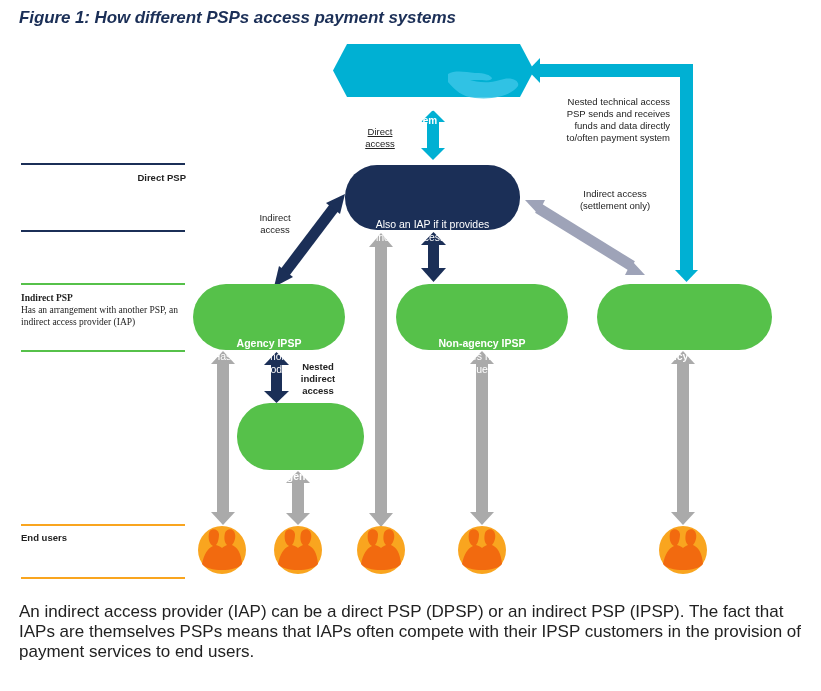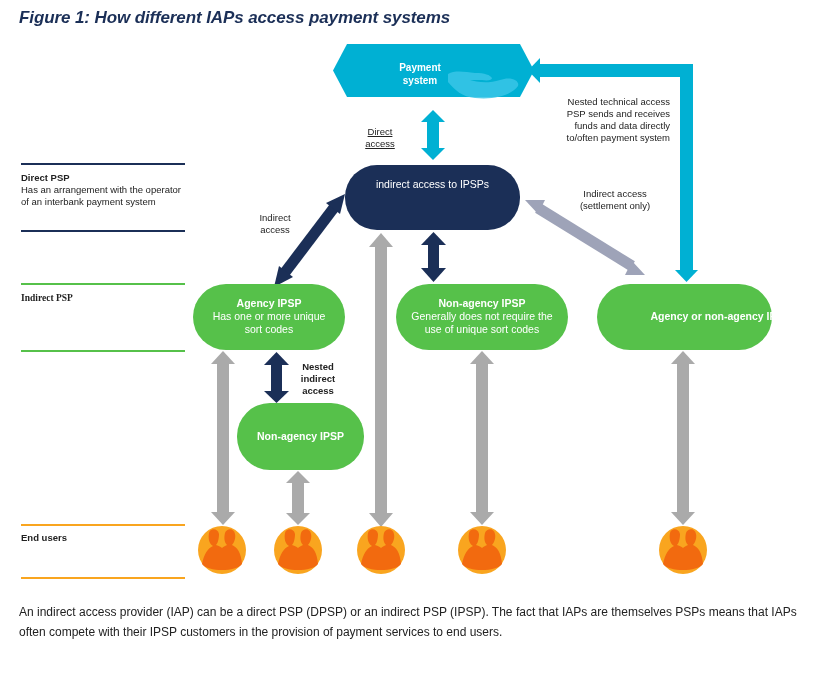--- a/index.html
+++ b/index.html
@@ -2,29 +2,29 @@
 <html><head>
 <meta charset="utf-8">
 <style>
   html, body { margin:0; padding:0; background:#ffffff; }
   body { width:821px; height:691px; position:relative; overflow:hidden; font-family:"Liberation Sans", sans-serif; }
   .title { position:absolute; left:19px; top:8px; font-size:17px; font-weight:bold; font-style:italic; color:#1b2f57; white-space:nowrap; letter-spacing:-0.1px; }
   svg.diagram { position:absolute; left:0; top:0; }
   .legend { position:absolute; left:21px; width:165px; font-size:9.5px; line-height:12px; color:#222; }
   .legend b { display:block; font-weight:bold; }
   .legend-rule { position:absolute; left:21px; width:164px; height:2px; }
-  .node-text { position:absolute; text-align:center; color:#fff; font-size:10.5px; line-height:13px; font-weight:normal; }
+  .node-text { position:absolute; text-align:center; color:#fff; font-size:10.5px; line-height:13px; font-weight:normal;margin-top:40px; }
   .node-text b { display:block; font-weight:bold; }
   .label { position:absolute; font-size:9.5px; line-height:12px; color:#222; text-align:center; }
-  .caption { position:absolute; left:19px; top:602px; width:790px; font-size:12px; line-height:20px; color:#222; }
+  .caption { position:absolute; left:19px; top:602px; width:790px; font-size:17px; line-height:20px; color:#222; }
 </style>
 </head>
 <body>
 
-<div class="title">Figure 1: How different IAPs access payment systems</div>
+<div class="title">Figure 1: How different PSPs access payment systems</div>
 
 <svg class="diagram" width="821" height="600" viewBox="0 0 821 600">
   <defs>
     <g id="people">
       <circle cx="0" cy="0" r="24" fill="#f9a51f"></circle>
       <path d="M-20,14 C-18,4 -14,-2 -9,-4 C-13,-6 -14,-12 -13,-17 C-12,-22 -4,-22 -3,-16 C-3,-12 -4,-7 -6,-5 C-3,-4 -1,-3 0,-2 C1,-3 3,-4 5,-5 C2,-8 2,-13 3,-17 C5,-22 12,-22 13,-16 C14,-12 12,-7 10,-5 C15,-3 19,2 20,14 C14,22 -14,22 -20,14 Z" fill="#f26a0f"></path>
     </g>
   </defs>
 
   <g>
@@ -110,36 +110,37 @@
   <use href="#people" x="683" y="550"></use>
 </svg>
 
 <div class="legend-rule" style="top:163px;background:#1b2f57;"></div>
 <div class="legend-rule" style="top:230px;background:#1b2f57;"></div>
 <div class="legend-rule" style="top:283px;background:#56c14a;"></div>
 <div class="legend-rule" style="top:350px;background:#56c14a;"></div>
 <div class="legend-rule" style="top:524px;background:#f9a51f;"></div>
 <div class="legend-rule" style="top:577px;background:#f9a51f;"></div>
 
-<div class="legend" style="top:172px;">
+<div class="legend" style="top:172px;text-align:right;">
   <b>Direct PSP</b>
-  <span>Has an arrangement with the operator of an interbank payment system</span>
 </div>
 <div class="legend" style="top:292px;font-family:Liberation Serif, serif;">
   <b>Indirect PSP</b>
+  <span>Has an arrangement with another PSP, an indirect access provider (IAP)</span>
 </div>
 <div class="legend" style="top:532px;width:150px;">
   <b>End users</b>
 </div>
 
 <div class="node-text" style="left:385px;top:61px;width:70px;font-size:10px;">
   <b>Payment</b>
   <b>system</b>
 </div>
 <div class="node-text" style="left:345px;top:178px;width:175px;">
+  <div>Also an IAP if it provides</div>
   <div>indirect access to IPSPs</div>
 </div>
 <div class="node-text" style="left:193px;top:297px;width:152px;">
   <b>Agency IPSP</b>
   <div>Has one or more unique</div>
   <div>sort codes</div>
 </div>
 <div class="node-text" style="left:396px;top:297px;width:172px;">
   <b>Non-agency IPSP</b>
   <div>Generally does not require the</div>

